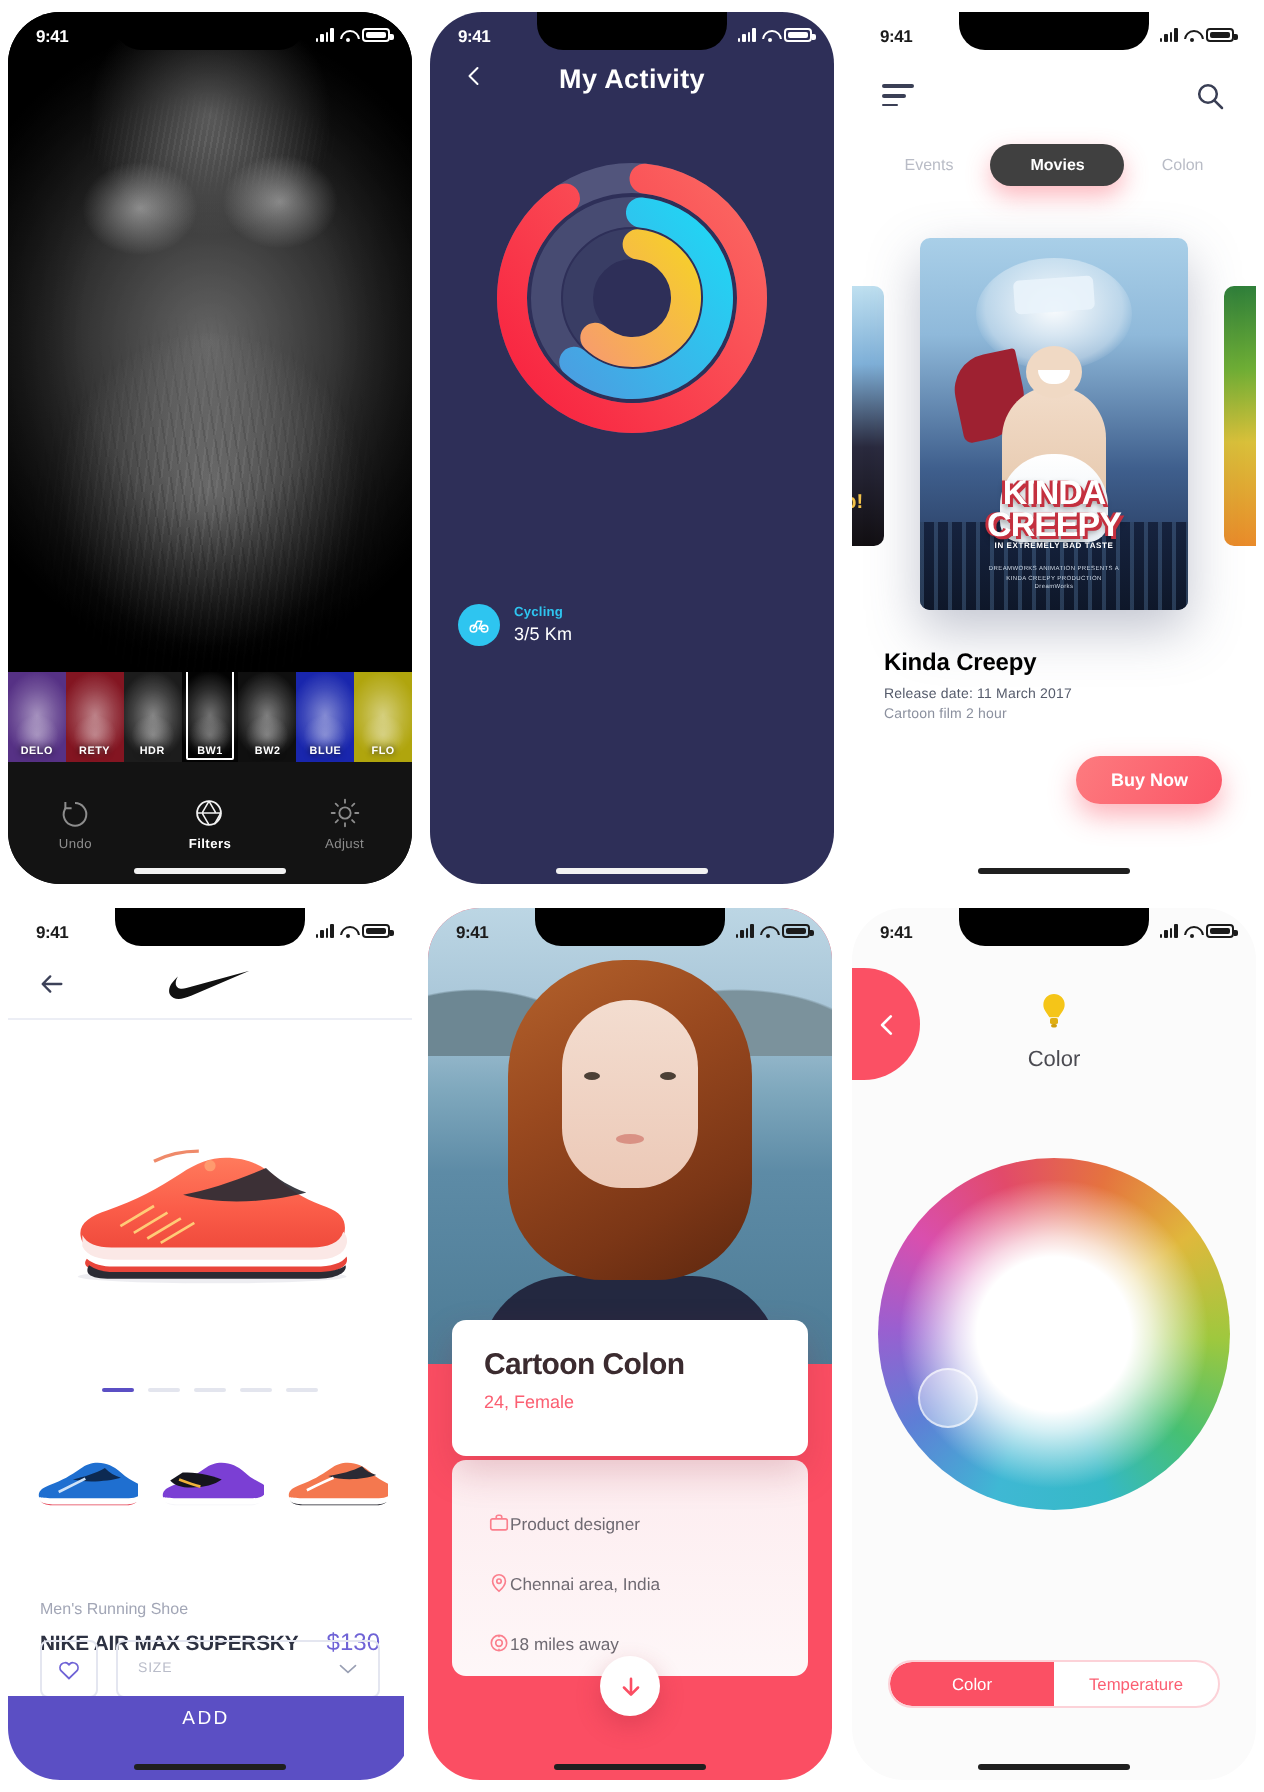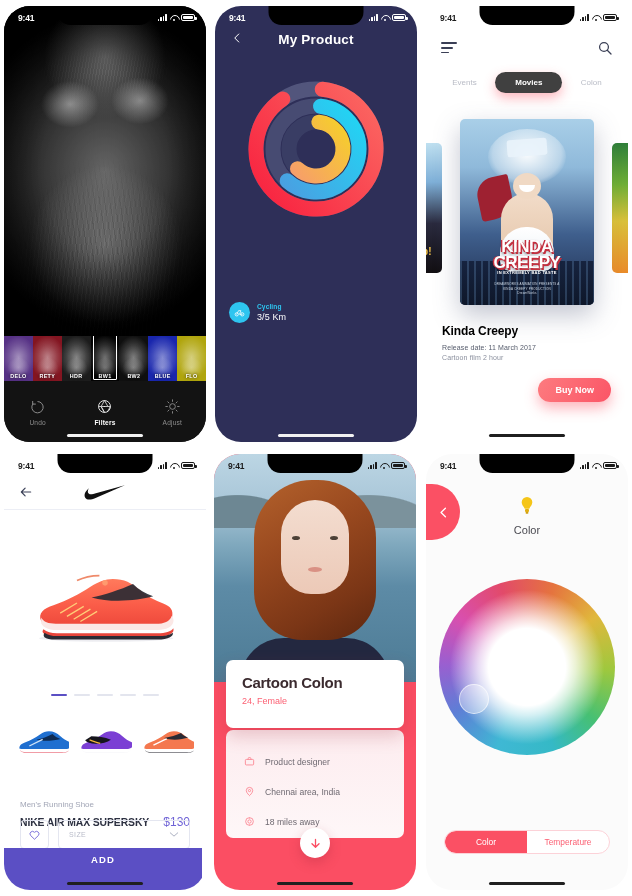--- a/index.html
+++ b/index.html
@@ -236,21 +236,21 @@
   .p4-price { font-size:12px; color:#6f63d6; font-weight:normal; }
   .p4-sub { position:absolute; top:346px; left:16px; font-size:8px; color:#a2a6b6; }
   .p4-row { position:absolute; top:366px; left:16px; right:16px; display:flex; gap:9px; }
   .p4-fav { width:29px; height:29px; border:1px solid #e4e6f0; border-radius:4px;
     display:flex; align-items:center; justify-content:center; }
   .p4-size { flex:1; height:29px; border:1px solid #e4e6f0; border-radius:4px;
     display:flex; align-items:center; justify-content:space-between; padding:0 10px; }
   .p4-size span { font-size:7px; color:#b9bcc9; letter-spacing:.4px; }
   .p4-add { position:absolute; left:0; right:4px; bottom:0; height:42px; background:#5b4fc4;
     display:flex; align-items:center; justify-content:center;
-    color:#fff; font-size:9.5px; font-weight:bold; letter-spacing:1.2px; padding-bottom:20px; }
+    color:#fff; font-size:9.5px; font-weight:normal; letter-spacing:1.2px; padding-bottom:20px; }
 
   
   .c5 .phone { background:#fb4e63; }
   .p5-photo { position:absolute; top:0; left:0; right:0; height:228px; overflow:hidden; }
   .p5-bg { position:absolute; inset:0;
     background: linear-gradient(#bcd6e4 0%, #a9c6d8 22%, #7fa8bd 40%, #5d8ba6 58%, #4d7b95 100%); }
   .p5-hills { position:absolute; top:20px; left:-10%; width:120%; height:54px;
     background:
       radial-gradient(ellipse 40% 100% at 18% 100%, #6d8793 0 60%, transparent 62%),
       radial-gradient(ellipse 46% 100% at 72% 100%, #7b929c 0 60%, transparent 62%); }
@@ -267,21 +267,21 @@
   .p5-shoulder { position:absolute; bottom:0; left:50%; transform:translateX(-50%);
     width:150px; height:44px; border-radius:48px 48px 0 0; background:#232840; }
   .p5-card { position:absolute; top:206px; left:12px; right:12px; height:68px;
     background:#fff; border-radius:7px; box-shadow:0 8px 18px rgba(160,40,60,.22);
     padding:14px 16px; z-index:6; }
   .p5-name { font-size:15px; font-weight:bold; color:#3b2b2f; letter-spacing:-.3px; }
   .p5-agey { font-size:9px; color:#fb5f72; margin-top:5px; }
   .p5-list { position:absolute; top:276px; left:12px; right:12px; bottom:52px;
     background: linear-gradient(#fdecef, #fef7f8); border-radius:7px;
     padding:26px 18px; }
-  .p5-item { display:flex; align-items:center; gap:10px; margin-bottom:19px; }
+  .p5-item { display:flex; align-items:center; margin-bottom:19px; }
   .p5-item .t { font-size:8.6px; color:#6f6a72; }
   .p5-fab { position:absolute; bottom:32px; left:50%; transform:translateX(-50%);
     width:30px; height:30px; border-radius:50%; background:#fff; z-index:8;
     display:flex; align-items:center; justify-content:center;
     box-shadow:0 5px 12px rgba(170,40,60,.3); }
 
   
   .c6 .phone { background:#fbfbfb; }
   .p6-back { position:absolute; top:30px; left:-32px; width:66px; height:56px;
     background:#fb5064; border-radius:28px;
@@ -404,21 +404,21 @@
     </div>
   </div>
 
   <div class="cell c2">
     <div class="phone">
       <div class="p2-back">
         <svg width="12" height="14" viewBox="0 0 24 24">
           <path d="M15.5 4 7.5 12l8 8" fill="none" stroke="#fff" stroke-width="2" stroke-linecap="round" stroke-linejoin="round"></path>
         </svg>
       </div>
-      <div class="p2-title">My Product</div>
+      <div class="p2-title">My Activity</div>
 
       <div class="rings">
         <svg width="142" height="142" viewBox="0 0 142 142">
           <defs>
             <linearGradient id="gSteps" x1="0" y1="0" x2="1" y2="1">
               <stop offset="0%" stop-color="#f81f3e"></stop>
                 <stop offset="100%" stop-color="#fb6a63"></stop>
             </linearGradient>
             <linearGradient id="gCyc" x1="0" y1="0" x2="1" y2="1">
               <stop offset="0%" stop-color="#4e9ae0"></stop>

